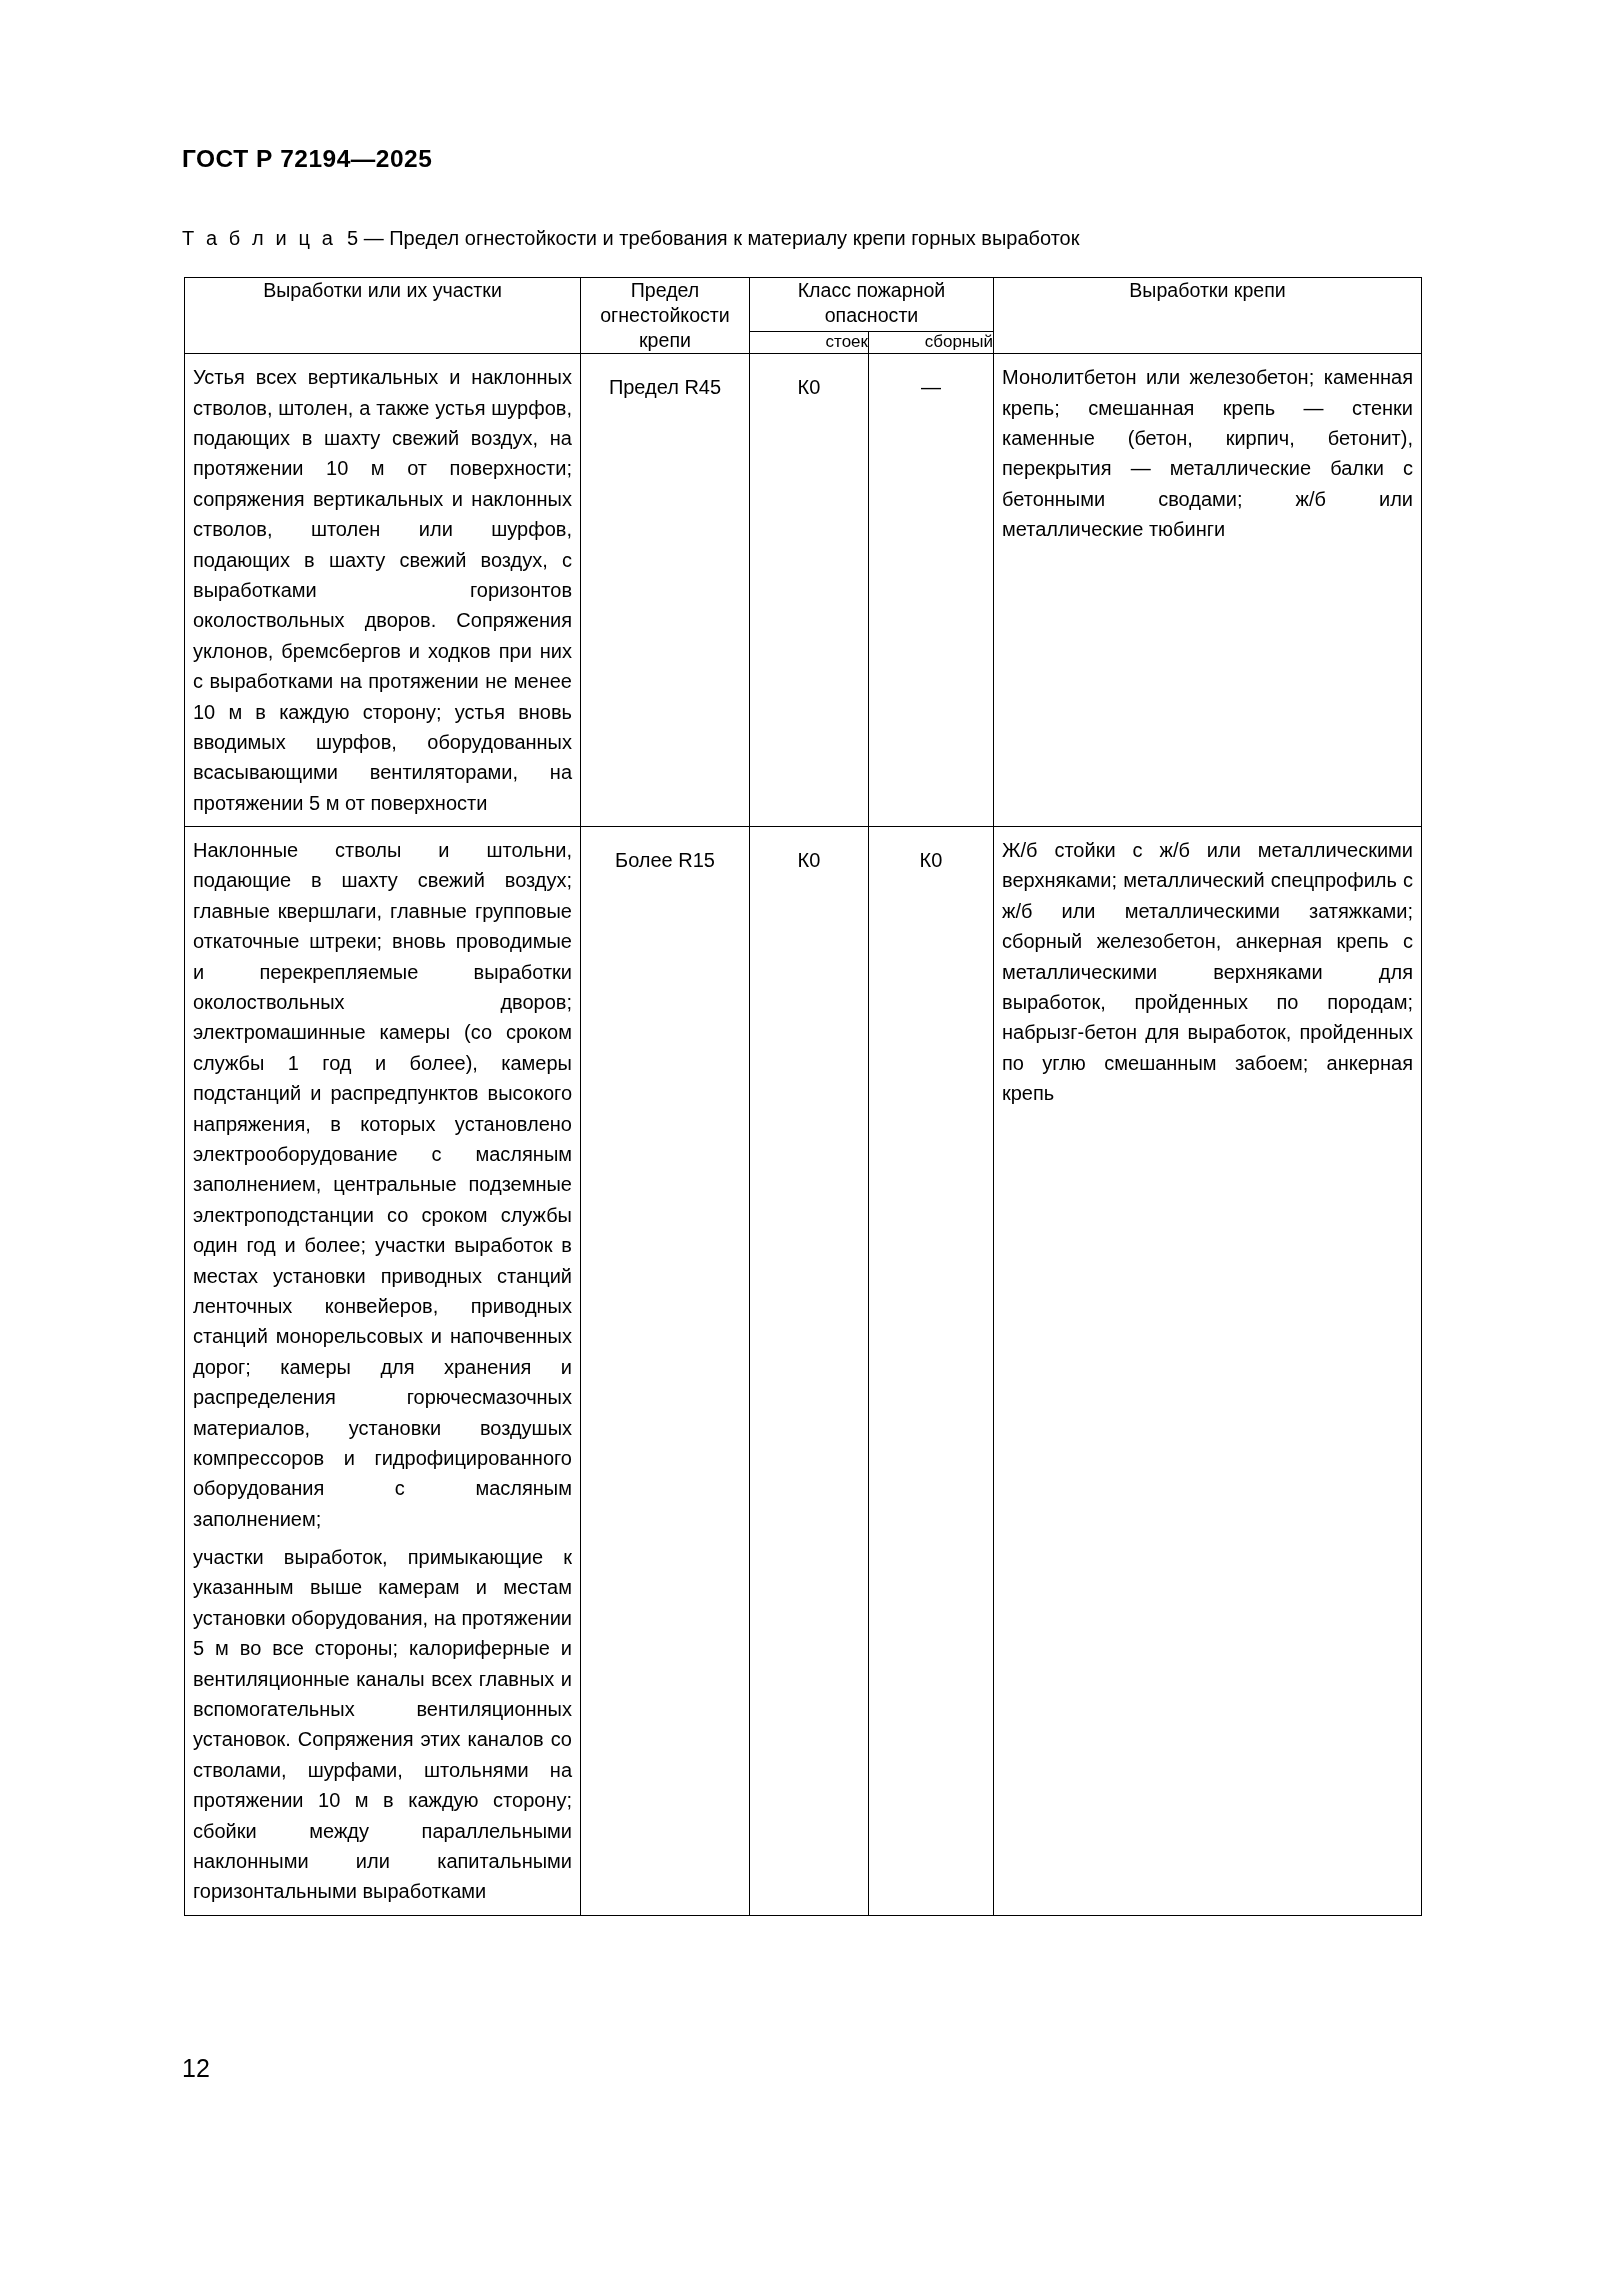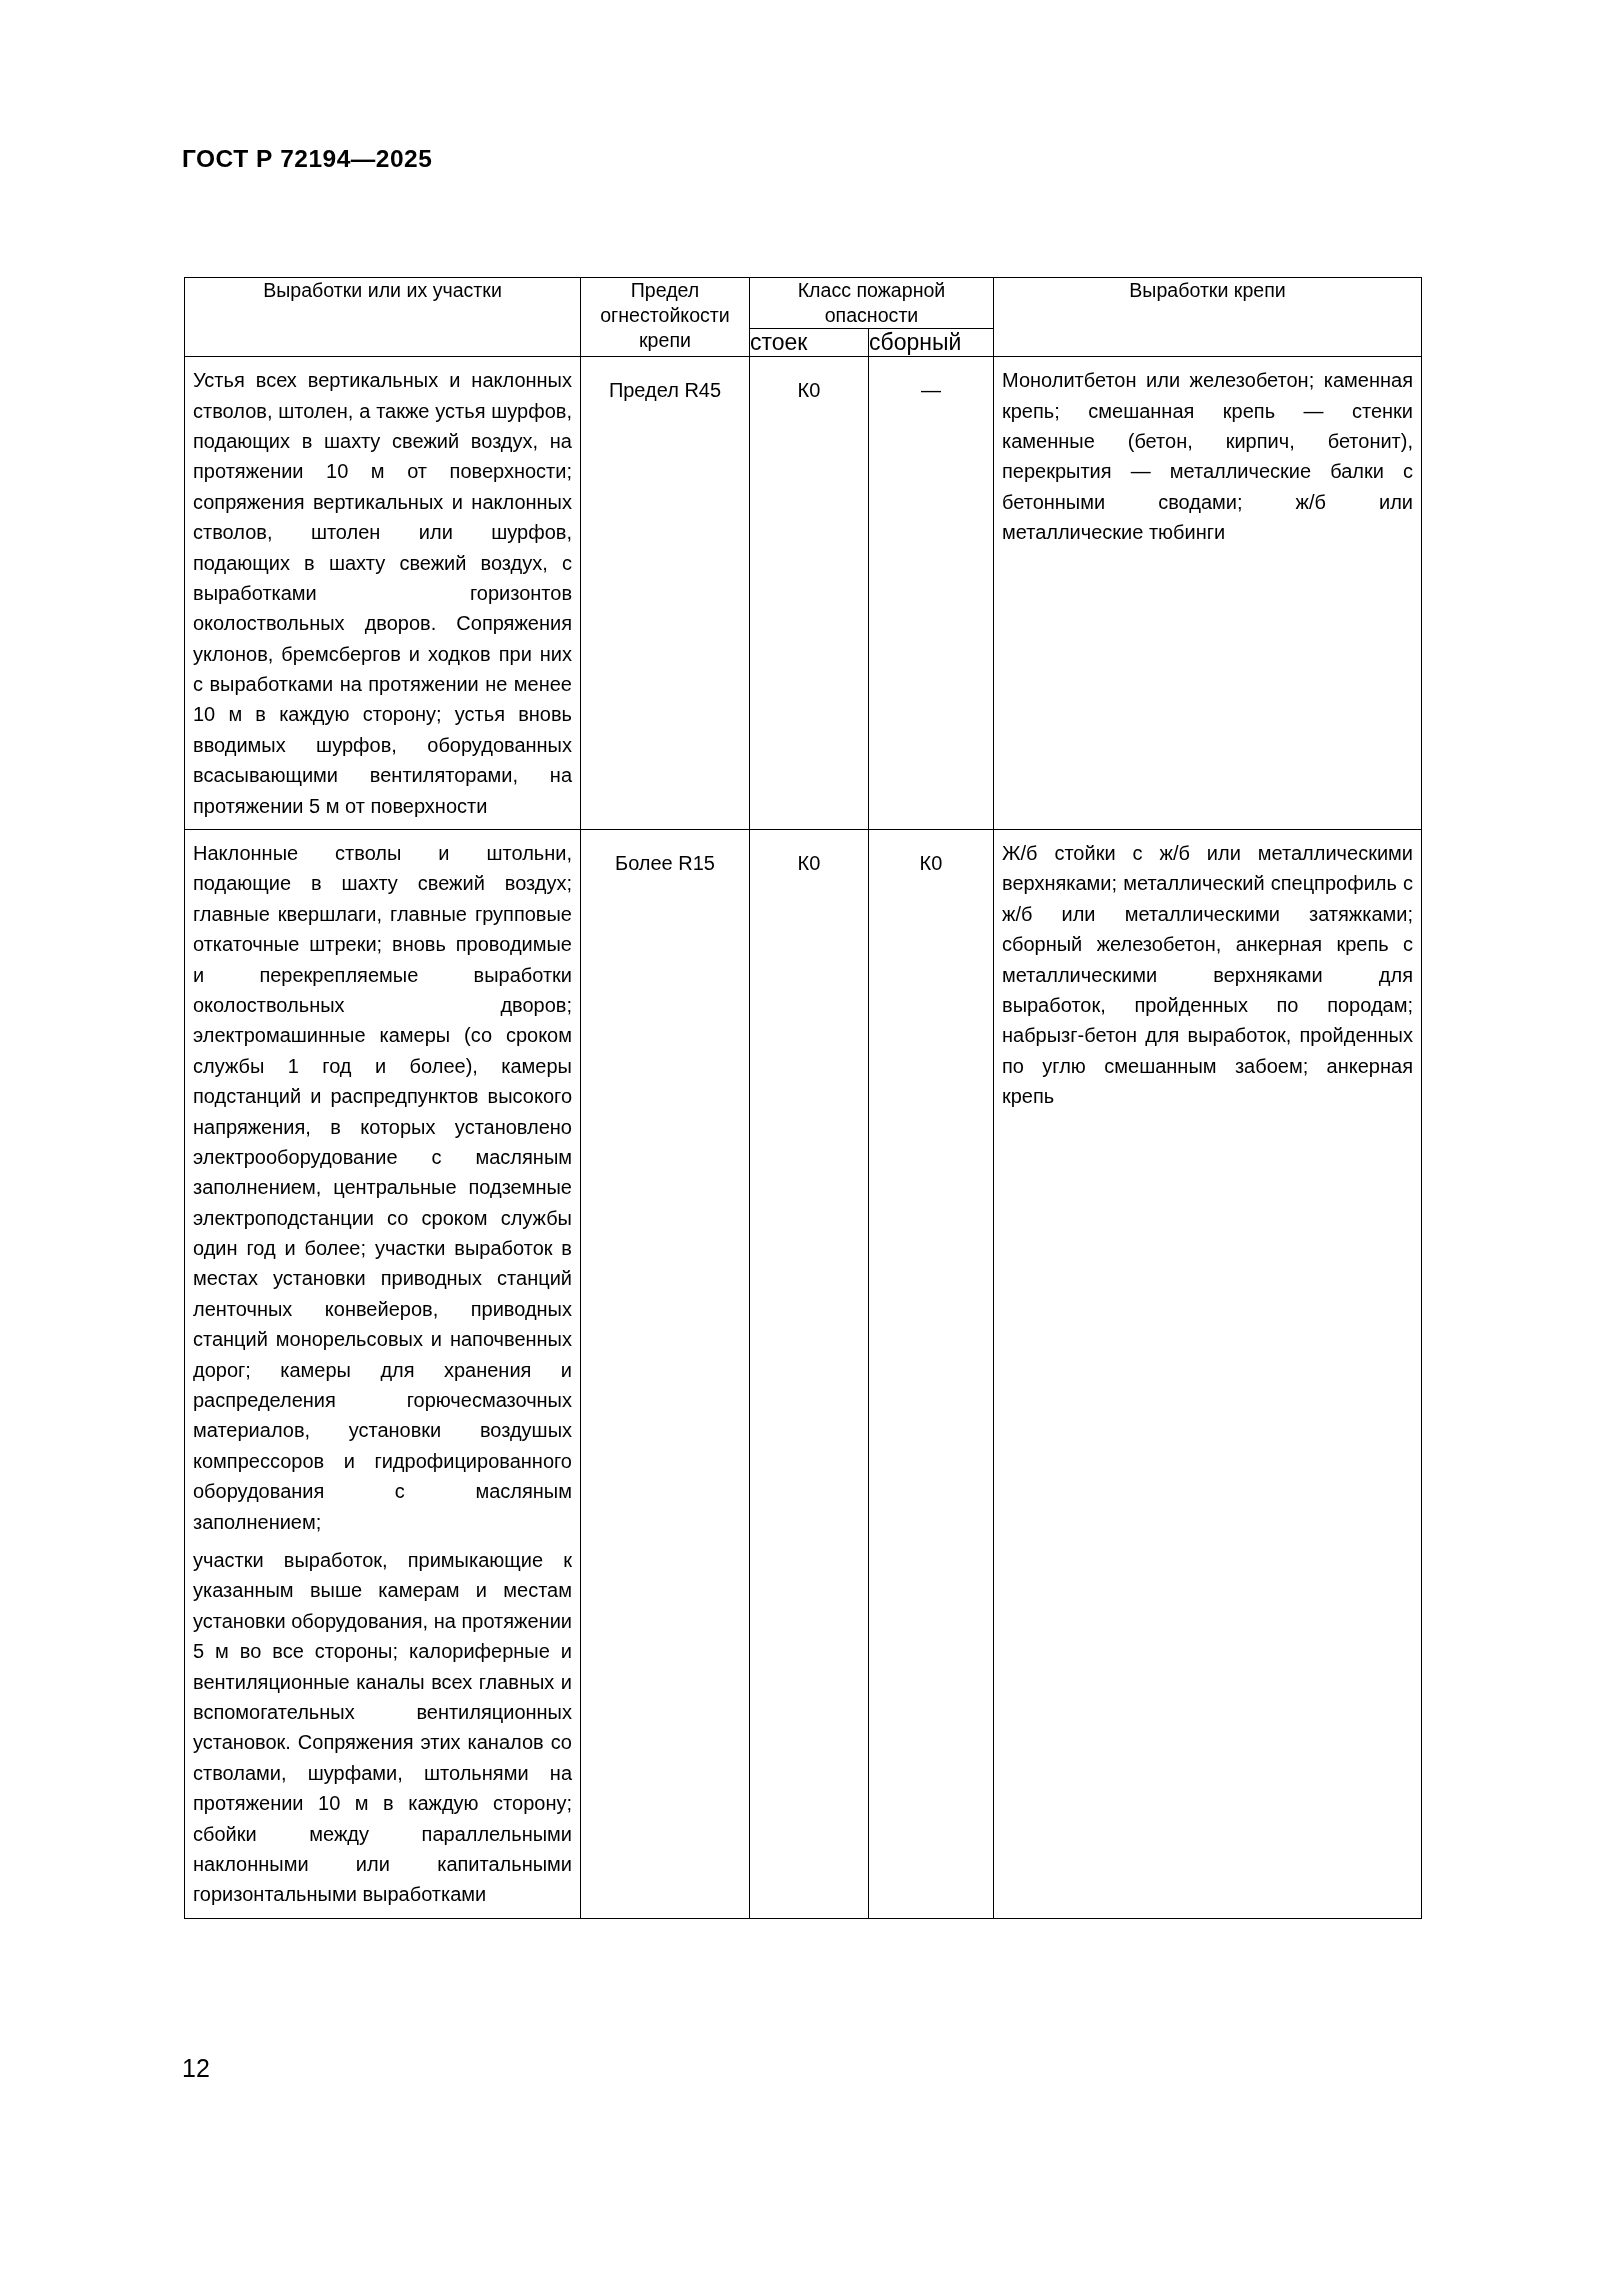--- a/index.html
+++ b/index.html
@@ -55,24 +55,24 @@
     font-weight: normal;
   }
   .hcell {
     text-align: center;
     vertical-align: middle;
     padding: 9.8px 7.8px;
     font-size: 19.6px;
     line-height: 1.28;
   }
   .hcell-mid {
-    text-align: left;
+    text-align: right;
     vertical-align: middle;
     padding: 7.8px 5.9px;
-    font-size: 23px;
+    font-size: 17px;
   }
   .bodycell {
     padding: 17.6px 15.7px 21.6px 17.6px;
     font-size: 20px;
     line-height: 1.52;
     text-align: justify;
     text-justify: inter-word;
     hyphens: manual;
   }
   .bodycell.center {
@@ -94,20 +94,23 @@
     font-size: 25px;
   }
 </style>
 </head>
 <body>
 
 <div class="page">
 
   <div class="doc-header">ГОСТ Р 72194—2025</div>
 
+  <div class="table-caption">
+    <span class="spaced">Т а б л и ц а</span>&nbsp;&nbsp;<span>5</span> <span>— Предел огнестойкости и требования к материалу крепи горных выработок</span>
+  </div>
 
   <table class="gost">
     <colgroup>
       <col class="col-a">
       <col class="col-b">
       <col class="col-c">
       <col class="col-d">
       <col class="col-e">
     </colgroup>
     <thead>

